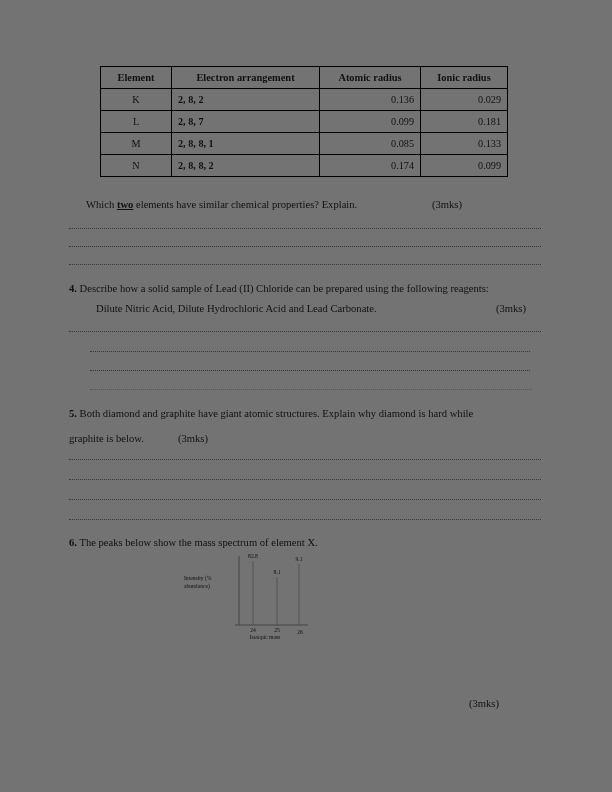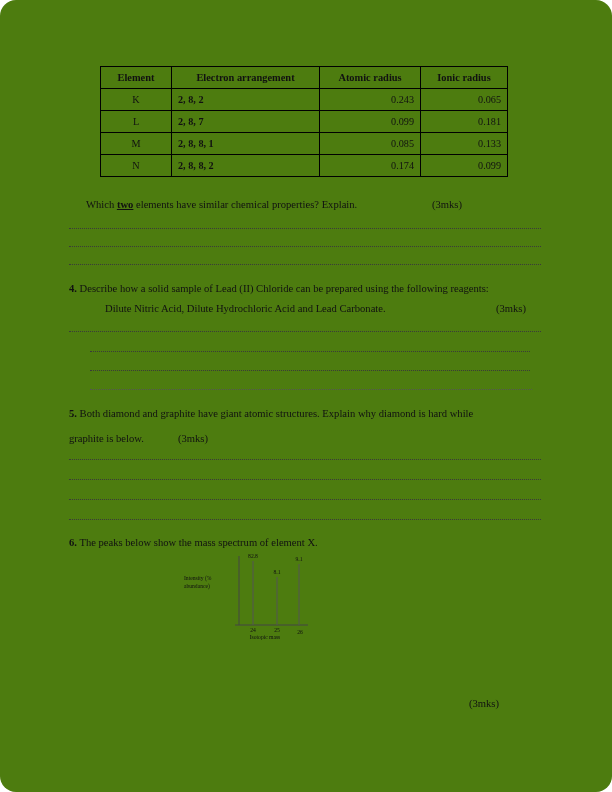--- a/index.html
+++ b/index.html
@@ -15,22 +15,21 @@
     font-family: "Liberation Serif", "DejaVu Serif", serif;
     color: #111111;
     overflow: hidden;
   }
 
   .page {
     position: absolute;
     inset: 0;
     width: 612px;
     height: 792px;
-    background: #4d7c0f;
-    border-radius: 16px;
+    background: #737373;
   }
 
   
   .data-table-wrap {
     position: absolute;
     left: 100px;
     top: 66px;
     width: 355px;
   }
   table.data-table {
@@ -104,22 +103,22 @@
           <th class="col-element">Element</th>
           <th class="col-arrange">Electron arrangement</th>
           <th class="col-atomic">Atomic radius</th>
           <th class="col-ionic">Ionic radius</th>
         </tr>
       </thead>
       <tbody>
         <tr>
           <td class="c-element">K</td>
           <td class="c-arrange">2, 8, 2</td>
-          <td class="c-num">0.243</td>
-          <td class="c-num">0.065</td>
+          <td class="c-num">0.136</td>
+          <td class="c-num">0.029</td>
         </tr>
         <tr>
           <td class="c-element">L</td>
           <td class="c-arrange">2, 8, 7</td>
           <td class="c-num">0.099</td>
           <td class="c-num">0.181</td>
         </tr>
         <tr>
           <td class="c-element">M</td>
           <td class="c-arrange">2, 8, 8, 1</td>
@@ -142,21 +141,21 @@
   <div class="qtext marks" style="left:432px; top:197px;">(3mks)</div>
 
   <div class="dotline" style="left:69px; top:228px; width:472px;"></div>
   <div class="dotline" style="left:69px; top:246px; width:472px;"></div>
   <div class="dotline" style="left:69px; top:264px; width:472px;"></div>
 
   <div class="qtext" style="left:69px; top:281px; width:478px;">
     <span class="qnum">4.</span>
     <span>Describe how a solid sample of Lead (II) Chloride can be prepared using the following reagents:</span>
   </div>
-  <div class="qtext" style="left:105px; top:301px; width:350px;">Dilute Nitric Acid, Dilute Hydrochloric Acid and Lead Carbonate.</div>
+  <div class="qtext" style="left:96px; top:301px; width:350px;">Dilute Nitric Acid, Dilute Hydrochloric Acid and Lead Carbonate.</div>
   <div class="qtext marks" style="left:496px; top:301px;">(3mks)</div>
 
   <div class="dotline" style="left:69px; top:331px; width:472px;"></div>
   <div class="dotline" style="left:90px; top:351px; width:440px;"></div>
   <div class="dotline" style="left:90px; top:370px; width:440px;"></div>
   <div class="dotline fine" style="left:90px; top:389px; width:442px;"></div>
 
   <div class="qtext" style="left:69px; top:406px; width:478px;">
     <span class="qnum">5.</span>
     <span>Both diamond and graphite have giant atomic structures.  Explain why diamond is hard while</span>

